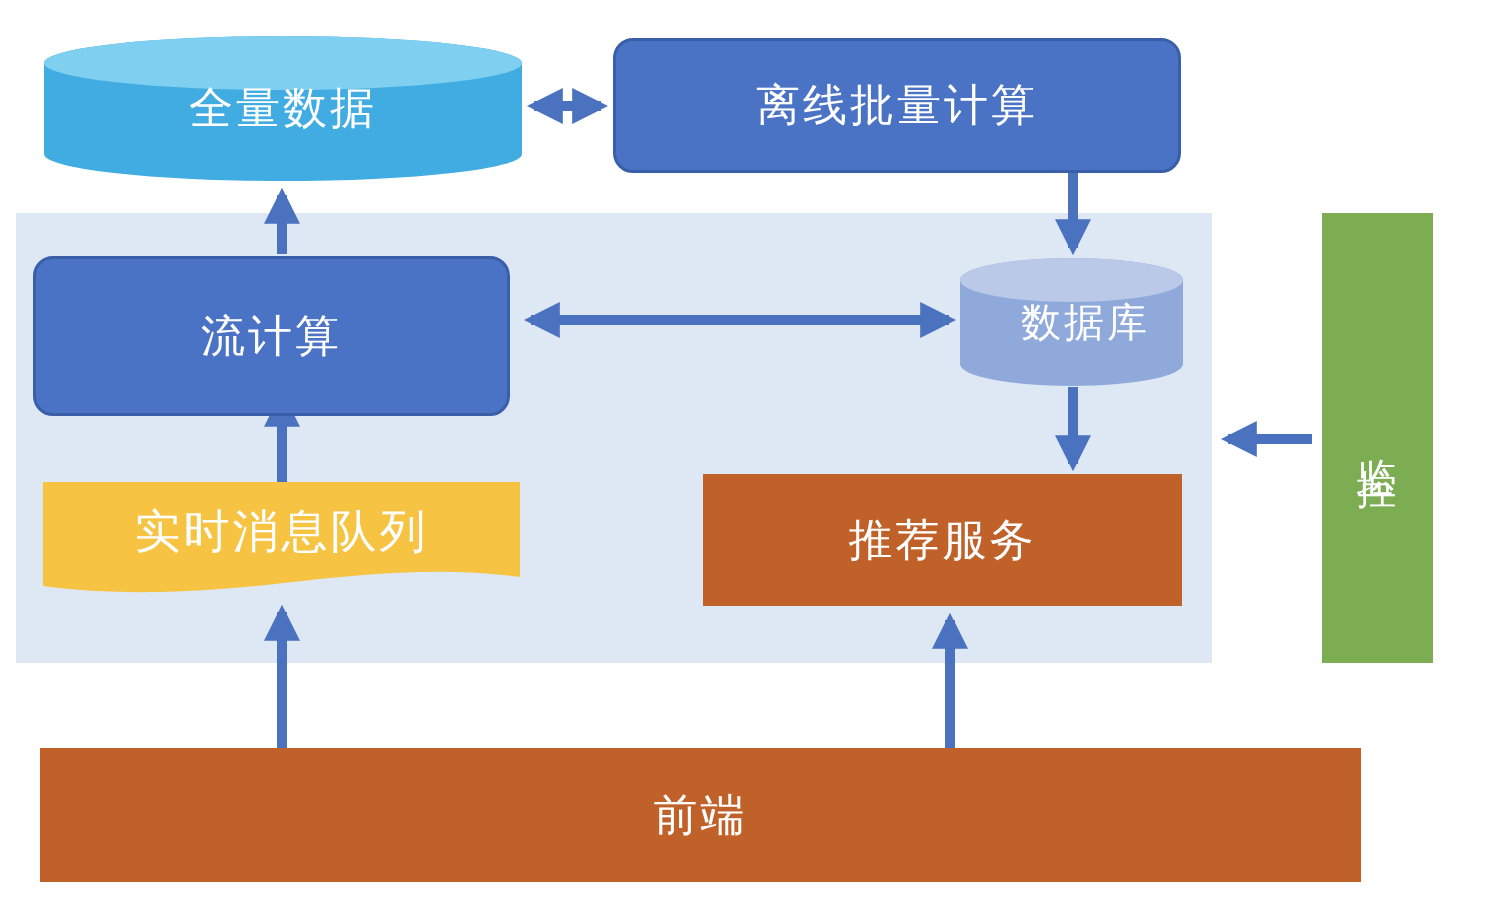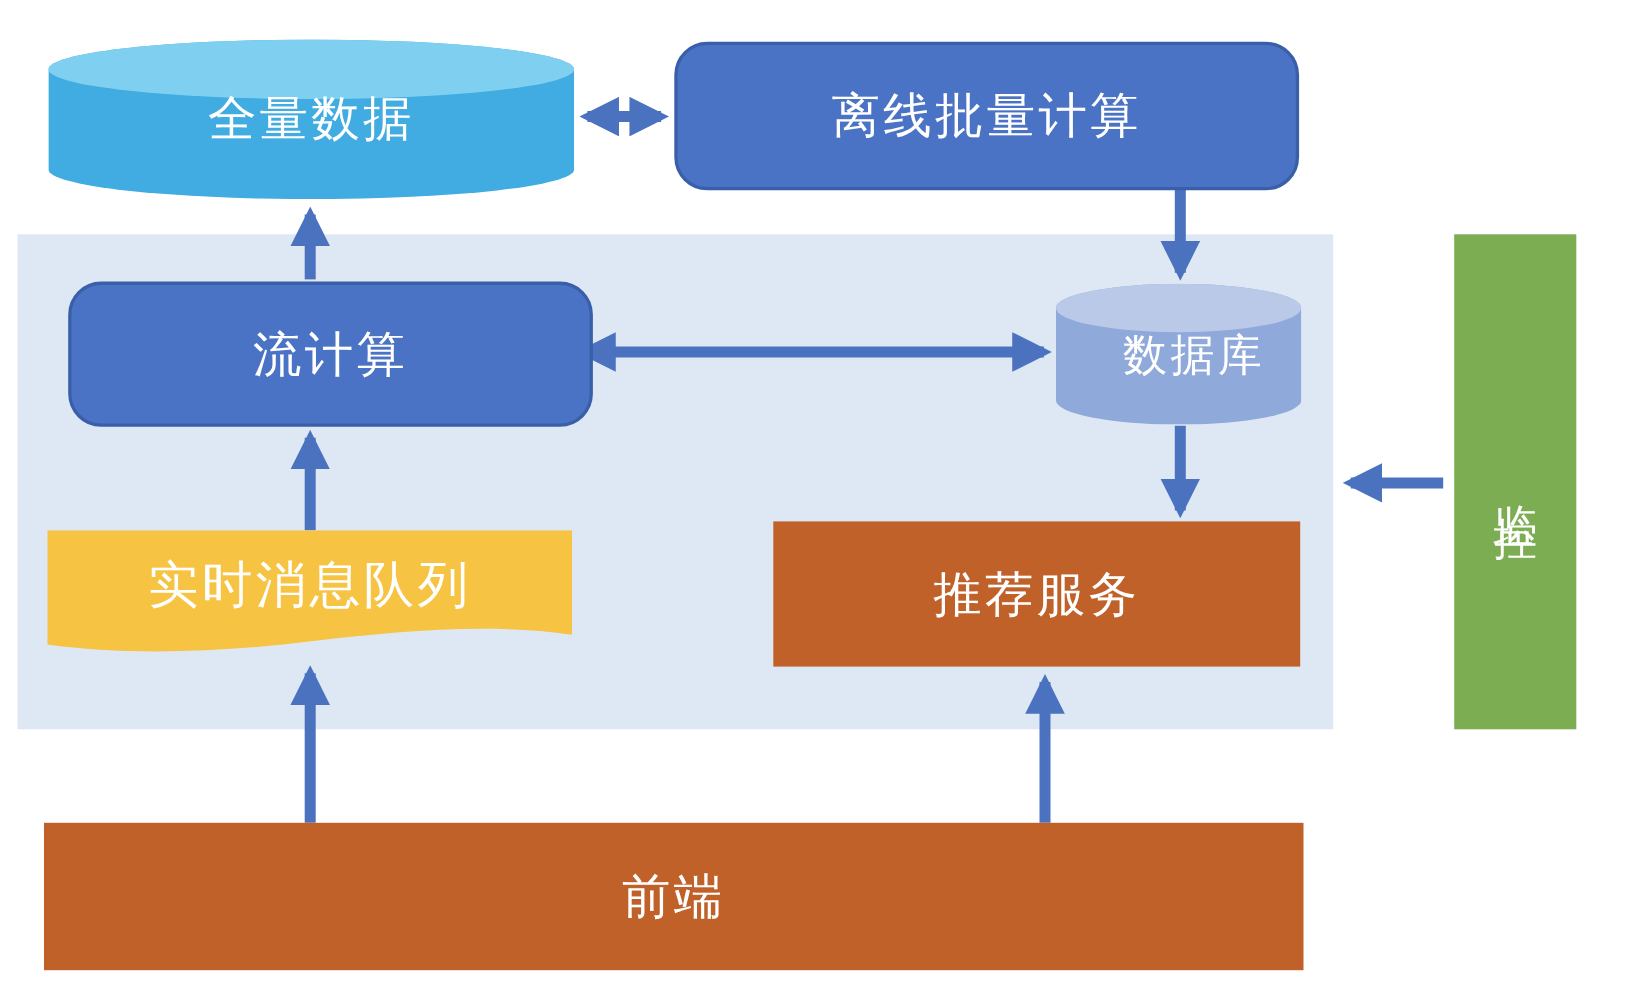--- a/index.html
+++ b/index.html
@@ -24,21 +24,21 @@
   .node > svg{position:absolute;left:0;top:0;width:100%;height:100%;display:block;}
   .label{
     position:absolute;left:0;top:0;right:0;bottom:0;
     display:flex;align-items:center;justify-content:center;
     color:#ffffff;font-size:44px;letter-spacing:3px;white-space:nowrap;
     z-index:2;
   }
   .box-blue{
     background:#4a73c5;
     border:3px solid #3a5fa9;
-    border-radius:30px;
+    border-radius:20px;
   }
   .box-orange{background:#c0612a;padding-left:42px;}
   .box-green{background:#7cad52;}
   .cyl-sky-body{fill:#41ace1;}
   .cyl-sky-top{fill:#7fd0f0;}
   .cyl-peri-body{fill:#8fa9db;}
   .cyl-peri-top{fill:#bbc9e9;}
   .wave-yellow{fill:#f6c342;}
   .label-db{font-size:40px;margin-left:28px;}
   .label-queue{padding-bottom:16px;font-size:46px;}
@@ -109,21 +109,21 @@
       <path class="cyl-sky-body" d="M0 27 A239 27 0 0 1 478 27 V118 A239 27 0 0 1 0 118 Z"></path>
       <ellipse class="cyl-sky-top" cx="239" cy="27" rx="239" ry="27"></ellipse>
     </svg>
     <div class="label">全量数据</div>
   </div>
 
   <div class="node box-blue" style="left:613px;top:38px;width:568px;height:135px">
     <div class="label">离线批量计算</div>
   </div>
 
-  <div class="node box-blue" style="left:62px;top:256px;width:477px;height:132px">
+  <div class="node box-blue" style="left:33px;top:256px;width:477px;height:160px">
     <div class="label">流计算</div>
   </div>
 
   <div class="node" style="left:960px;top:258px;width:223px;height:128px">
     <svg viewBox="0 0 223 128" preserveAspectRatio="none">
       <path class="cyl-peri-body" d="M0 22 A111.5 22 0 0 1 223 22 V106 A111.5 22 0 0 1 0 106 Z"></path>
       <ellipse class="cyl-peri-top" cx="111.5" cy="22" rx="111.5" ry="22"></ellipse>
     </svg>
     <div class="label label-db">数据库</div>
   </div>
@@ -132,21 +132,21 @@
     <svg viewBox="0 0 477 115" preserveAspectRatio="none">
       <path class="wave-yellow" d="M0 0 H477 V95 C400 84, 318 92, 240 101 C158 111, 72 114, 0 104 Z"></path>
     </svg>
     <div class="label label-queue">实时消息队列</div>
   </div>
 
   <div class="node box-orange" style="left:703px;top:474px;width:479px;height:132px">
     <div class="label">推荐服务</div>
   </div>
 
-  <div class="node box-orange" style="left:40px;top:748px;width:1145px;height:134px">
+  <div class="node box-orange" style="left:40px;top:748px;width:1321px;height:134px">
     <div class="label">前端</div>
   </div>
 
   <div class="node box-green" style="left:1322px;top:213px;width:111px;height:450px">
     <div class="label-monitor">监控</div>
   </div>
 
 </div>
 
 </body></html>

